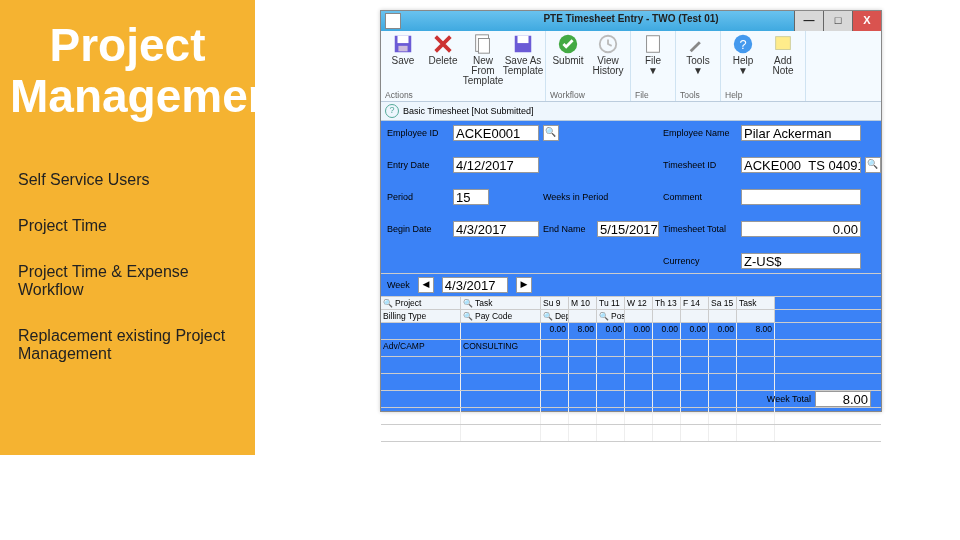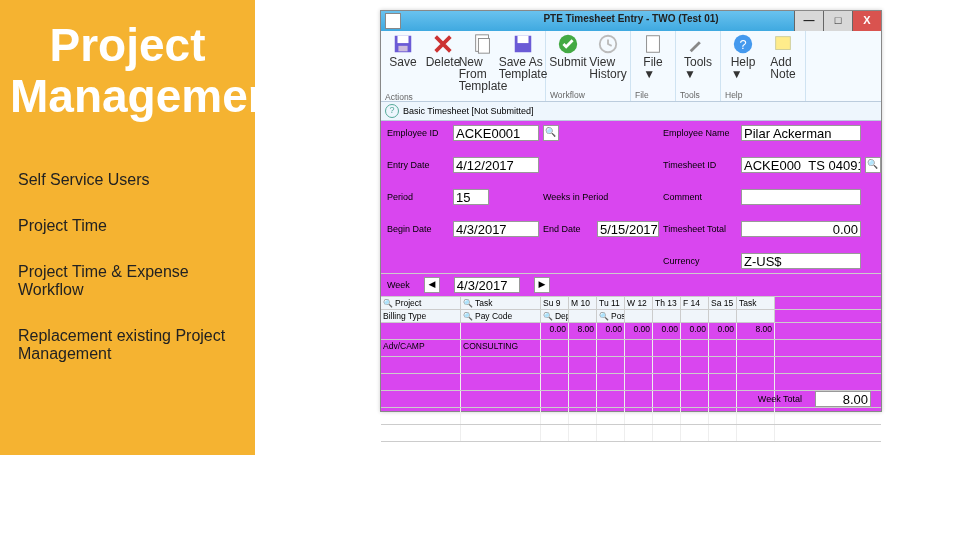--- a/index.html
+++ b/index.html
@@ -1,49 +1,49 @@
 <!DOCTYPE html>
 <html><head>
 <meta charset="utf-8">
 <style>
 html,body{margin:0;padding:0;width:960px;height:540px;font-family:Segoe UI,Arial,sans-serif;font-size:11px;background:#fff;overflow:hidden}
 .stage{position:relative;width:960px;height:540px}
 .sidebar{position:absolute;left:0;top:0;width:255px;height:455px;background:#f5b331}
 .sb-title{color:#fff;font-size:46px;font-weight:700;line-height:1.1;text-align:center;padding:20px 10px 40px}
 .sb-item{color:#222;font-size:16px;padding:10px 18px 18px}
-.window{position:absolute;left:380px;top:10px;width:500px;height:400px;border:1px solid #888;background:#d946ef;box-shadow:0 0 4px rgba(0,0,0,.2)}
+.window{position:absolute;left:380px;top:10px;width:500px;height:400px;border:1px solid #888;background:#3b82f6;box-shadow:0 0 4px rgba(0,0,0,.2)}
 .tbar{height:20px;background:linear-gradient(#69c2ef,#3fa9e0);position:relative;color:#222;font-size:10px;font-weight:600}
 .tbar-title{position:absolute;left:50%;top:2px;transform:translateX(-50%);white-space:nowrap}
 .tbar-icon{position:absolute;left:4px;top:2px;width:14px;height:14px;background:#fff;border:1px solid #888}
 .wbtns{position:absolute;right:0;top:0;display:flex}
 .wbtn{width:28px;height:20px;line-height:18px;text-align:center;font-size:11px;border-left:1px solid #666;background:#d8d8d8;cursor:default}
 .wbtn.close{background:#d9534f;color:#fff;font-weight:700}
 .ribbon{height:70px;background:#f4faff;border-bottom:1px solid #bcd;display:flex;font-size:9px;color:#333}
 .rgrp{border-right:1px solid #cfe3f2;padding:2px 4px 0;display:flex;flex-direction:column;justify-content:space-between}
 .rbtns{display:flex;gap:4px}
 .rbtn{display:flex;flex-direction:column;align-items:center;width:36px;cursor:default}
 .ric{width:22px;height:22px;margin-bottom:1px}
-.rlab{text-align:left;line-height:1;font-size:12px}
+.rlab{text-align:center;line-height:1;font-size:10px}
 .rgrpname{text-align:left;font-size:8.5px;color:#666;padding-bottom:1px}
 .infobar{height:18px;background:#eef6fd;border-bottom:1px solid #bcd;font-size:9px;padding-left:4px;display:flex;align-items:center;gap:4px}
 .form{padding:4px 6px;border-bottom:1px solid #ccc;display:grid;grid-template-columns:62px 86px 50px 62px 74px 120px 20px;gap:16px 4px;font-size:9px;align-items:center}
 .fld{border:1px solid #999;height:14px;padding:0 2px;background:#fff;font-size:13px;overflow:hidden;white-space:nowrap}
 .lbl{white-space:nowrap}
 .right{text-align:right}
 .look{width:14px;height:14px;border:1px solid #999;background:#fff;font-size:9px;text-align:center;line-height:12px;cursor:default}
-.weekbar{display:flex;align-items:center;gap:14px;padding:3px 6px;font-size:9px;border-bottom:1px solid #ccc}
+.weekbar{display:flex;align-items:center;gap:8px;padding:3px 6px;font-size:9px;border-bottom:1px solid #ccc}
 .nav{width:14px;height:14px;border:1px solid #999;background:#fff;text-align:center;line-height:12px;cursor:default;font-size:9px}
 .grid{font-size:8.5px}
 .ghead,.ghead2,.grow{display:grid;grid-template-columns:80px 80px 28px 28px 28px 28px 28px 28px 28px 38px;border-bottom:1px solid #ccc}
 .ghead .gc,.ghead2 .gc{background:#f0f5fa;padding:1px 2px;border-right:1px solid #ccc;white-space:nowrap;overflow:hidden;display:flex;align-items:center;gap:2px}
 .grow .gc{padding:1px 2px;border-right:1px solid #eee;white-space:nowrap;overflow:hidden;height:14px}
 .grow.dat .gc{color:#000}
 .grow.dat .gc.num{text-align:right}
 .mag{font-size:8px;color:#555}
-.foot{position:absolute;bottom:4px;right:10px;font-size:9px;display:flex;gap:13px;align-items:center}
+.foot{position:absolute;bottom:4px;right:10px;font-size:9px;display:flex;gap:4px;align-items:center}
 .foot .fld{width:50px;text-align:right}
 svg{display:block}
 </style>
 </head>
 <body>
 
 <div class="stage">
   <div class="sidebar">
     <div class="sb-title">Project Management</div>
     <div class="sb-item">Self Service Users</div>
@@ -202,21 +202,21 @@
 
       <span class="lbl">Period</span>
       <span class="fld" style="width:30px">15</span>
       <span class="lbl" style="grid-column:3/5">Weeks in Period</span>
       <span class="lbl">Comment</span>
       <span class="fld"></span>
       <span></span>
 
       <span class="lbl">Begin Date</span>
       <span class="fld">4/3/2017</span>
-      <span class="lbl">End Date</span>
+      <span class="lbl">End Name</span>
       <span class="fld">5/15/2017</span>
       <span class="lbl">Timesheet Total</span>
       <span class="fld right">0.00</span>
       <span></span>
 
       <span></span>
         <span></span>
         <span></span>
         <span></span>
       <span class="lbl">Currency</span>

